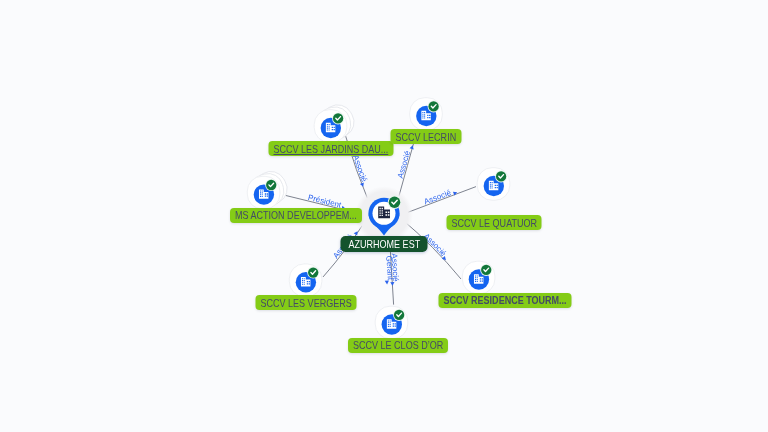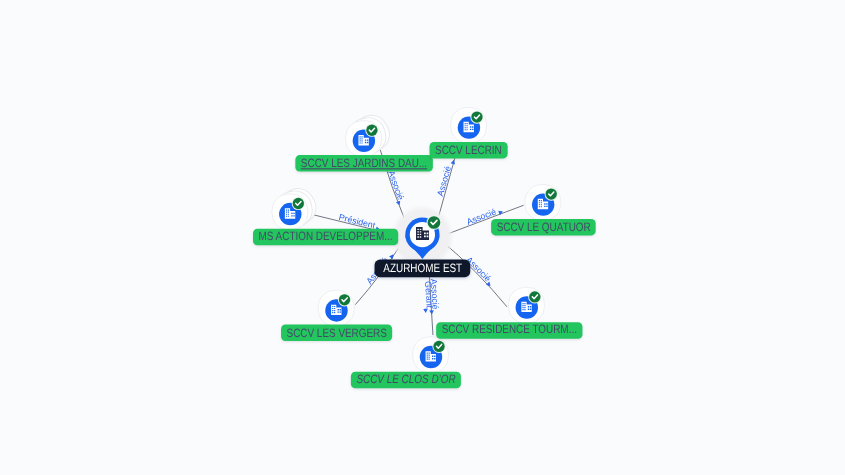--- a/index.html
+++ b/index.html
@@ -3,27 +3,27 @@
 <meta charset="utf-8">
 <style>
   html,body{margin:0;padding:0;}
   body{width:768px;height:432px;background:#fafbfd;overflow:hidden;-webkit-font-smoothing:antialiased;will-change:transform;
        font-family:"Liberation Sans",sans-serif;}
   #stage{position:relative;width:768px;height:432px;background:#fafbfd;}
   svg#graph{position:absolute;left:0;top:0;width:768px;height:432px;}
   .edge-path{fill:none;stroke:#6f7582;stroke-width:0.9;}
   .edge-label{font-size:8px;fill:#2b63ed;font-family:"Liberation Sans",sans-serif;}
   .arrow{fill:#2b63ed;}
-  .nlabel{position:absolute;background:#22c55e;border-radius:4px;color:#434b66;
+  .nlabel{position:absolute;background:#84cc16;border-radius:4px;color:#434b66;
     white-space:nowrap;padding:0 5px;height:15px;
     box-shadow:0 1px 2.5px rgba(30,40,70,0.13);
     transform:translateX(-50%);display:flex;align-items:center;}
   .nlabel>span{font-size:11px;transform:scaleX(0.82);transform-origin:left center;
     display:inline-block;line-height:12px;white-space:nowrap;}
-  .clabel{position:absolute;background:#0f172a;border-radius:5px;color:#fff;
+  .clabel{position:absolute;background:#14532d;border-radius:5px;color:#fff;
     white-space:nowrap;padding:0 8px;height:16px;
     transform:translateX(-50%);box-shadow:0 1px 3px rgba(20,50,120,0.25);
     display:flex;align-items:center;}
   .clabel>span{font-size:11px;transform:scaleX(0.82);transform-origin:left center;
     display:inline-block;line-height:12px;}
 </style>
 </head>
 <body>
 
 <div id="stage">
@@ -161,32 +161,32 @@
         <path d="M 391.9 202.20000000000002 l 1.8 1.9 l 3.5 -3.8" fill="none" stroke="#fff" stroke-width="1.5" stroke-linecap="round" stroke-linejoin="round"></path>
       </g>
     </svg>
   <div id="labels">
       <div class="nlabel" style="left: 330.5px; top: 141px; text-decoration: underline;">
         <span style="width: 115px; overflow: visible;">SCCV LES JARDINS DAU...</span>
       </div>
       <div class="nlabel" style="left: 426px; top: 129px;">
         <span style="width: 61px; overflow: visible;">SCCV LECRIN</span>
       </div>
-      <div class="nlabel" style="left: 493.5px; top: 199px; justify-content: center;">
+      <div class="nlabel" style="left: 493.5px; top: 215px; justify-content: center;">
         <span style="width: 85px; overflow: visible;">SCCV LE QUATUOR</span>
       </div>
       <div class="nlabel" style="left: 263.6px; top: 207.6px; margin-left: 32px;">
         <span style="width: 122px; overflow: visible;">MS ACTION DEVELOPPEM...</span>
       </div>
-      <div class="nlabel" style="left: 463px; top: 292.5px;">
+      <div class="nlabel" style="left: 505px; top: 292.5px; font-weight: bold;">
         <span style="width: 123px; overflow: visible;">SCCV RESIDENCE TOURM...</span>
       </div>
       <div class="nlabel" style="left: 305.6px; top: 295.2px; justify-content: center;">
         <span style="width: 91px; overflow: visible;">SCCV LES VERGERS</span>
       </div>
-      <div class="nlabel" style="left: 369px; top: 337.5px; font-style: italic;">
+      <div class="nlabel" style="left: 398px; top: 337.5px;">
         <span style="width: 90px; overflow: visible;">SCCV LE CLOS D’OR</span>
       </div>
       <div class="clabel" style="left: 384px; top: 236.3px;">
         <span style="width: 71px; overflow: visible;">AZURHOME EST</span>
       </div>
     </div>
 </div>
 
 </body></html>

